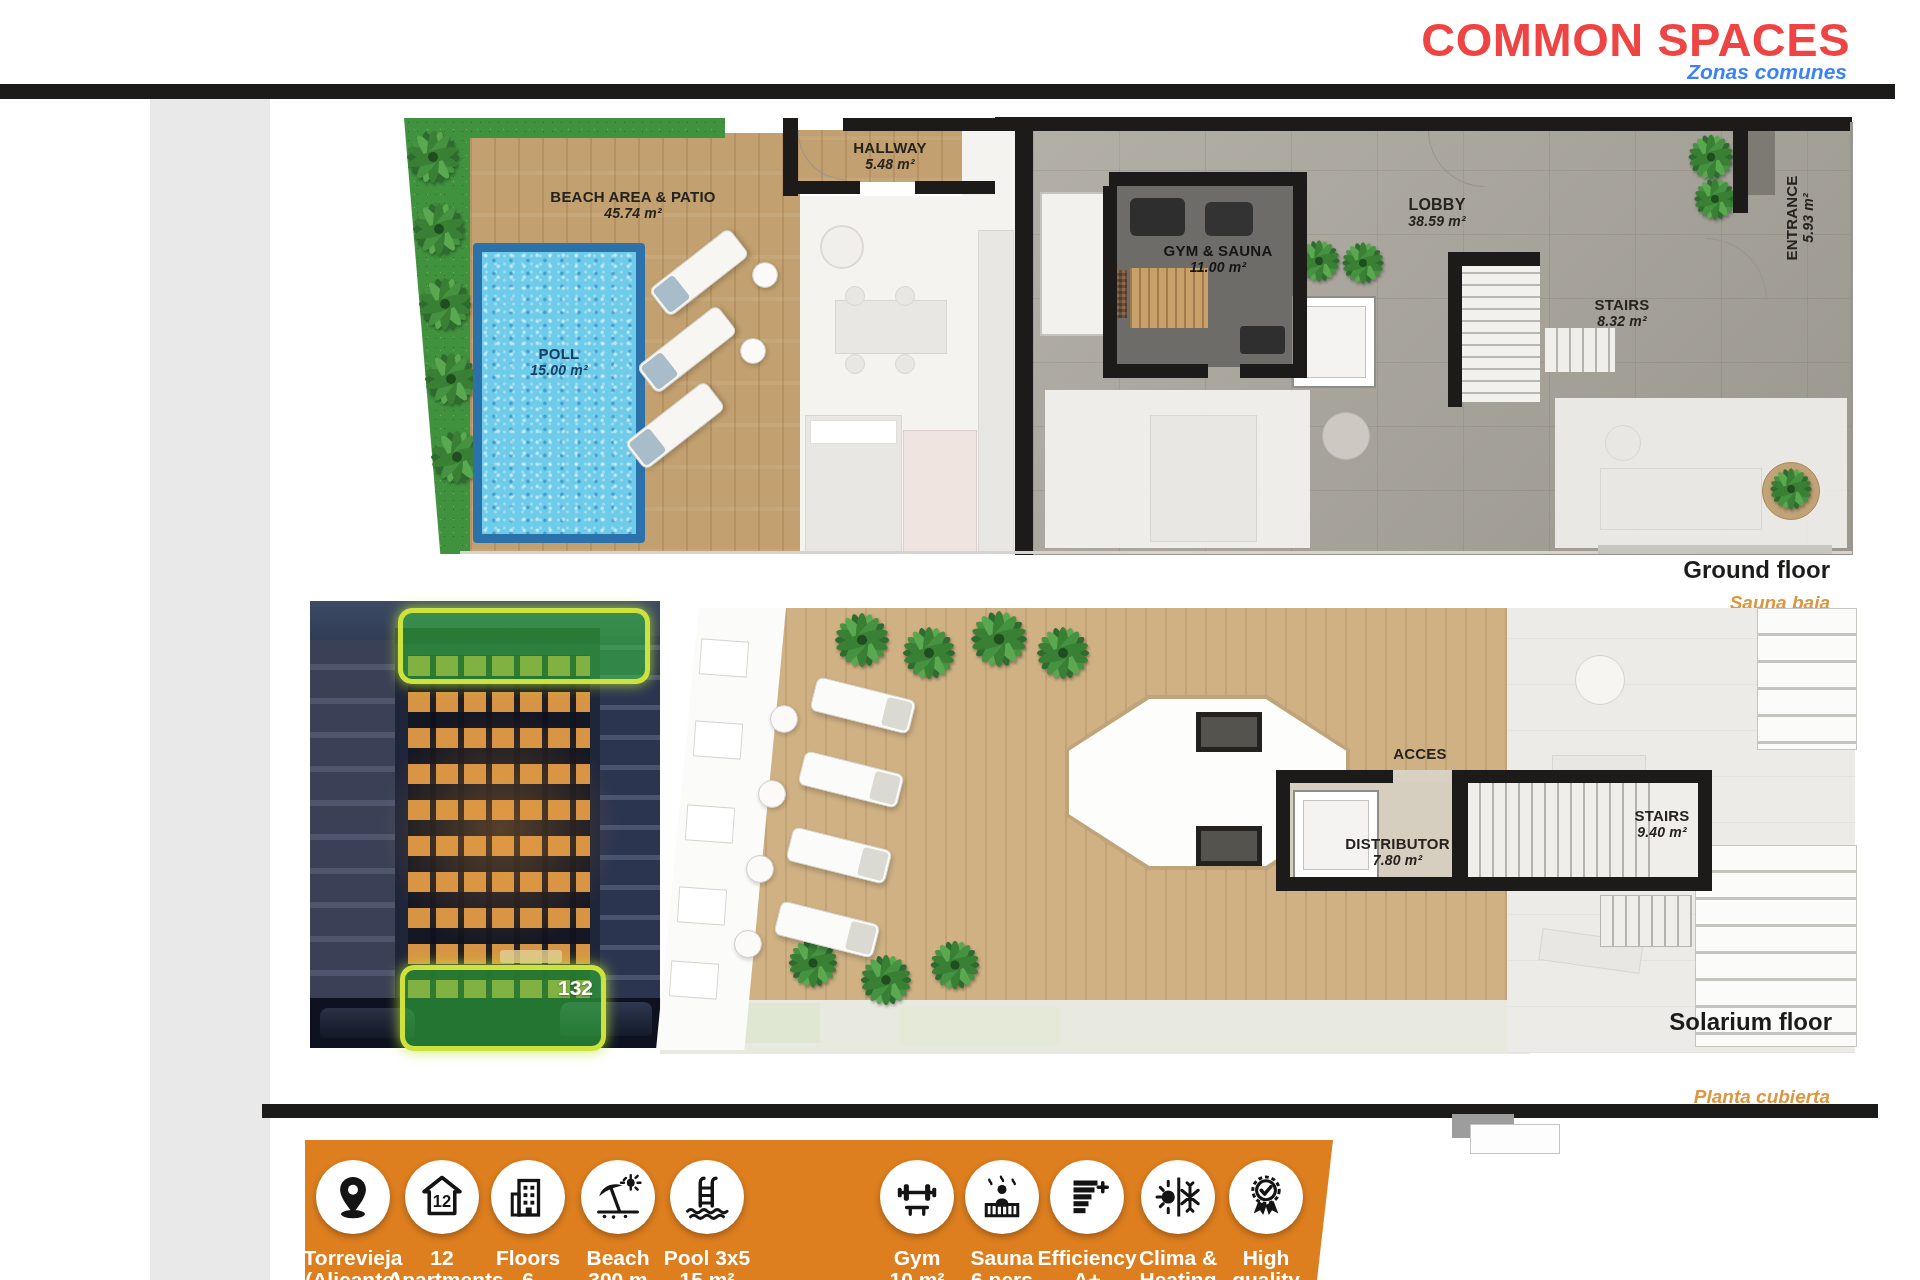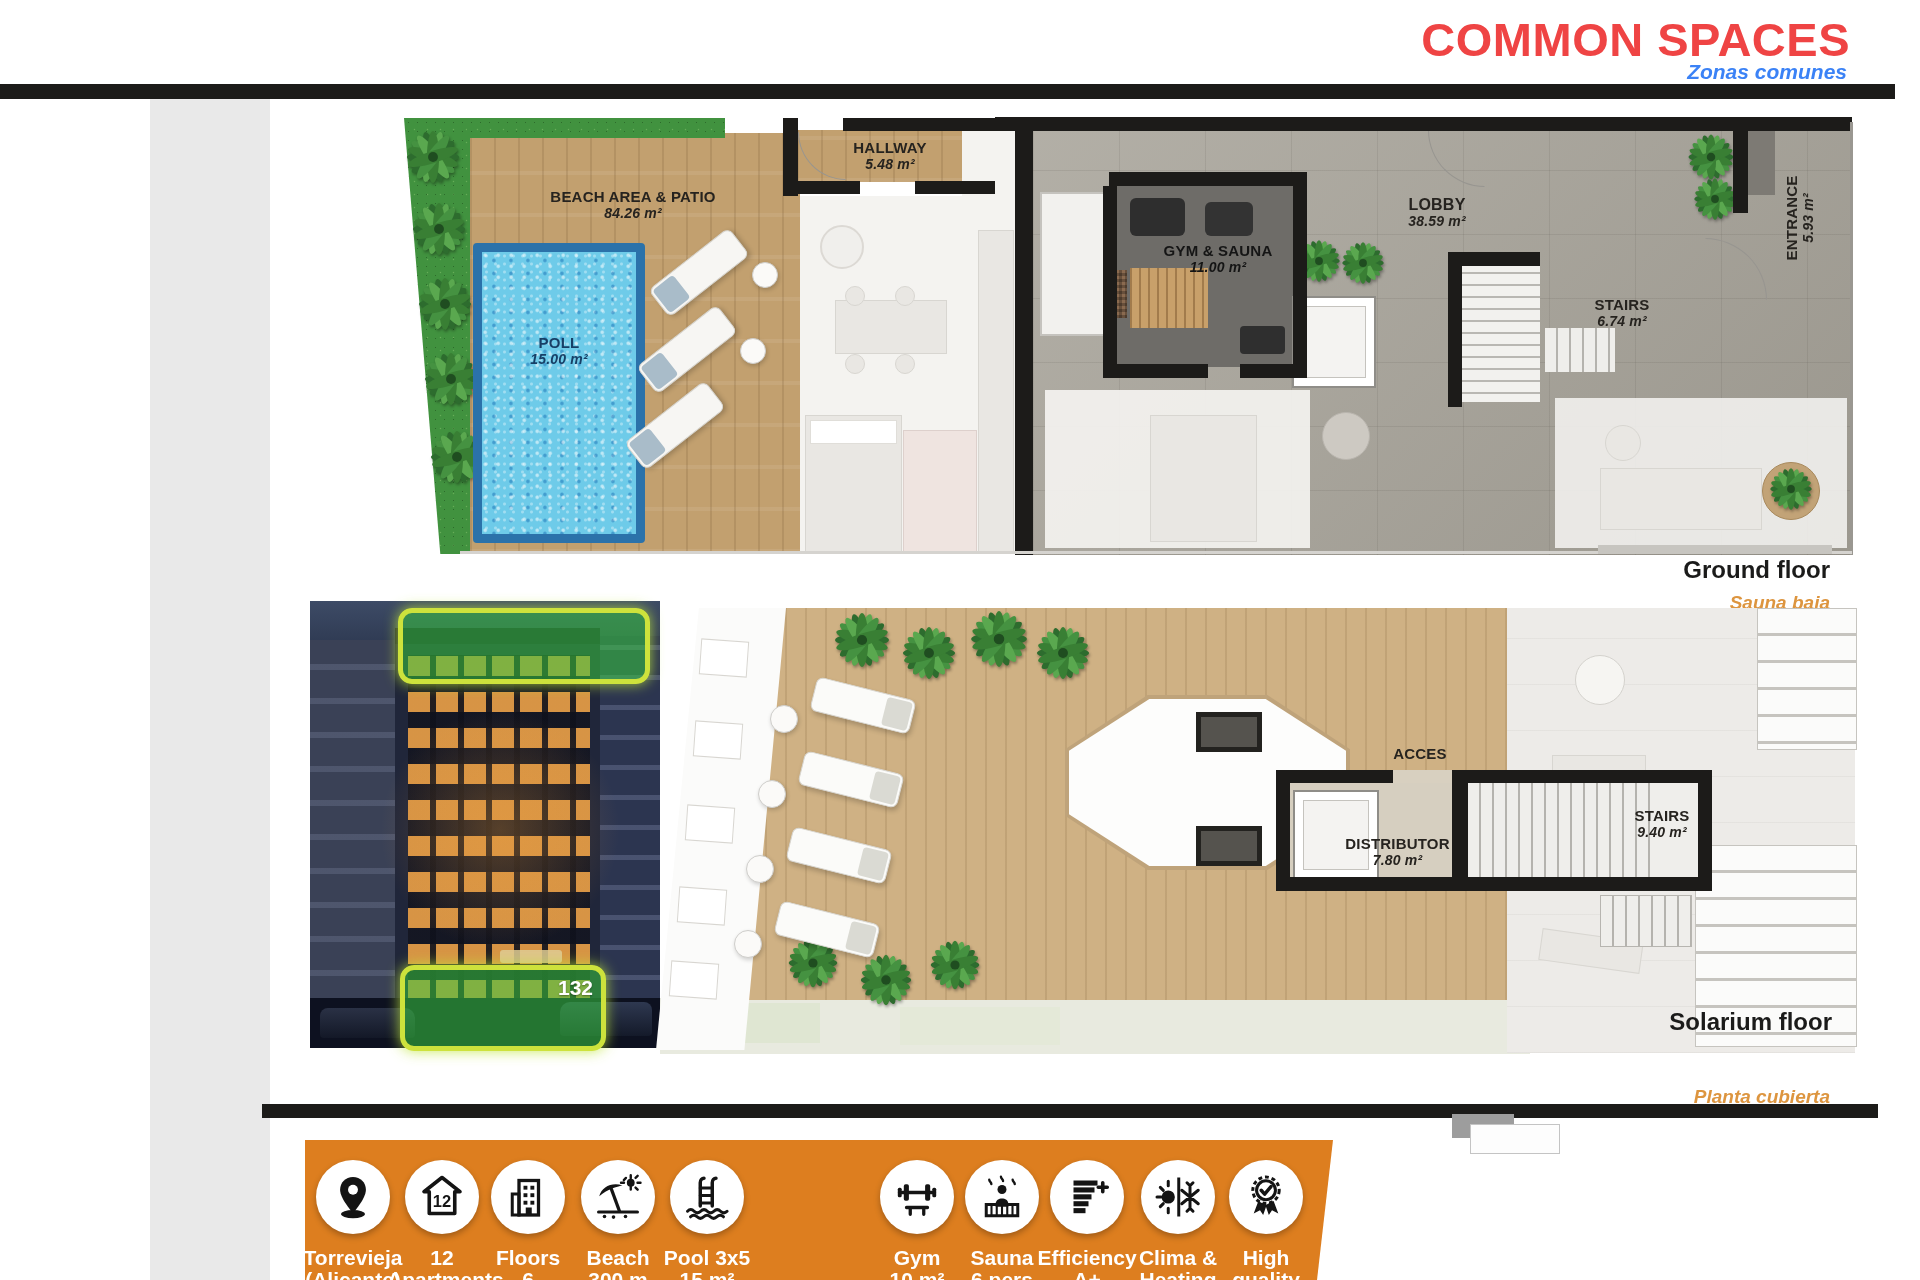--- a/index.html
+++ b/index.html
@@ -109,21 +109,21 @@
         <use href="#palm-sym"></use>
       </svg>
     <svg class="palm" viewBox="-10 -10 20 20" style="left:422px;top:350px;width:58px;height:58px">
         <use href="#palm-sym"></use>
       </svg>
     <svg class="palm" viewBox="-10 -10 20 20" style="left:428px;top:428px;width:58px;height:58px">
         <use href="#palm-sym"></use>
       </svg>
 
     <div class="abs water" style="left:473px;top:243px;width:154px;height:282px;border:9px solid #2b72aa;border-radius:4px;"></div>
-    <div class="rlabel" style="left:473px;top:334px;width:172px;color:#173f66;">
+    <div class="rlabel" style="left:473px;top:345px;width:172px;color:#173f66;">
       <span>POLL</span>
       <span class="area">15.00 m²</span>
     </div>
 
     <div class="lounger" style="left:648px;top:255px;transform:rotate(-38deg);">
         <div class="pillow"></div>
       </div>
     <div class="lounger" style="left:636px;top:332px;transform:rotate(-38deg);">
         <div class="pillow"></div>
       </div>
@@ -208,37 +208,37 @@
     <div class="abs wall" style="left:1240px;top:364px;width:67px;height:14px;"></div>
     <div class="abs wall" style="left:1448px;top:252px;width:92px;height:14px;"></div>
     <div class="abs wall" style="left:1448px;top:252px;width:14px;height:155px;"></div>
     <div class="abs wall" style="left:1733px;top:123px;width:15px;height:90px;"></div>
     <div class="abs" style="left:1850px;top:122px;width:3px;height:433px;background:#9a9791;"></div>
     <div class="abs" style="left:460px;top:551px;width:1392px;height:3px;background:#d5d3cf;"></div>
     <div class="abs" style="left:1598px;top:545px;width:234px;height:9px;background:#c7c5c0;"></div>
 
     <div class="rlabel" style="left:508px;top:188px;width:250px;">
       <span>BEACH AREA &amp; PATIO</span>
-      <span class="area">84.26 m²</span>
+      <span class="area">45.74 m²</span>
     </div>
     <div class="rlabel" style="left:830px;top:139px;width:120px;">
       <span>HALLWAY</span>
       <span class="area">5.48 m²</span>
     </div>
     <div class="rlabel" style="left:1143px;top:242px;width:150px;color:#151515;">
       <span>GYM &amp; SAUNA</span>
       <span class="area">11.00 m²</span>
     </div>
     <div class="rlabel" style="left:1377px;top:196px;width:120px;font-size:16px;">
       <span>LOBBY</span>
       <span class="area">38.59 m²</span>
     </div>
     <div class="rlabel" style="left:1572px;top:296px;width:100px;">
       <span>STAIRS</span>
-      <span class="area">6.74 m²</span>
+      <span class="area">8.32 m²</span>
     </div>
     <div class="rlabel" style="left:1743px;top:198px;width:120px;height:40px;transform:rotate(-90deg);">
       <span>ENTRANCE</span>
       <span class="area">5.93 m²</span>
     </div>
   </div>
 
   <div class="fcap" style="right:90px;top:556px;">Ground floor</div>
   <div class="fcap-es" style="right:90px;top:592px;">Sauna baja</div>
 

